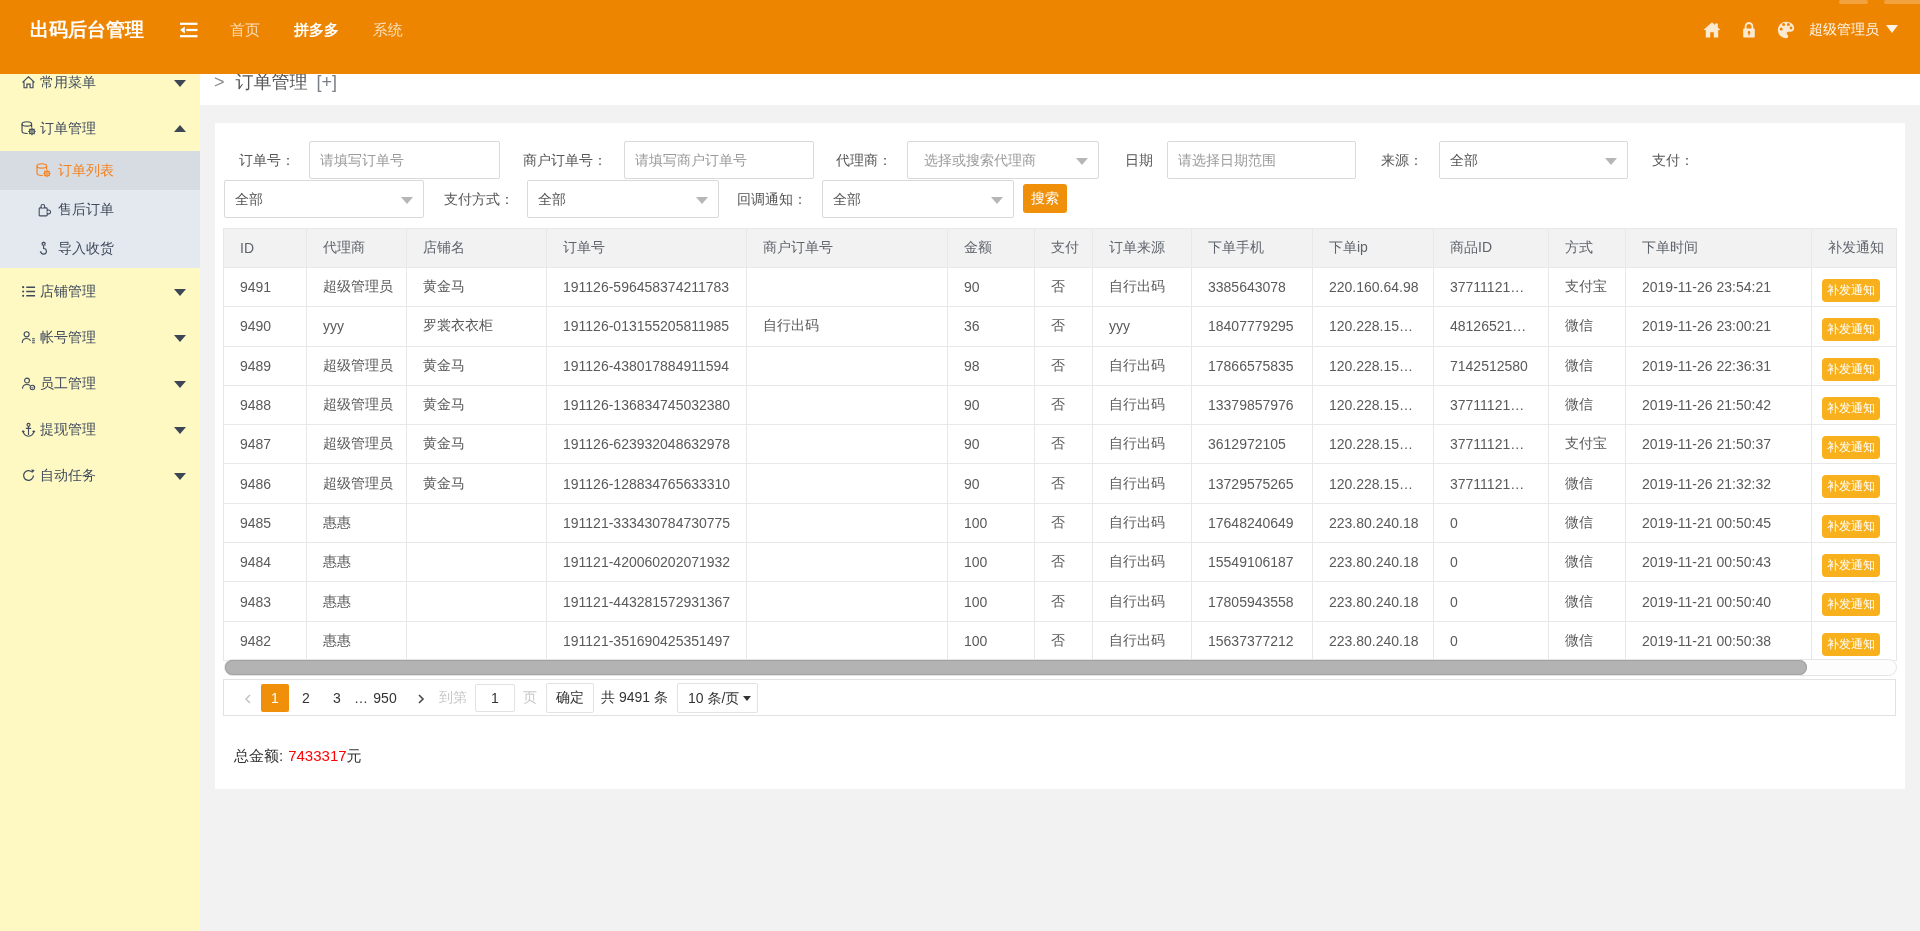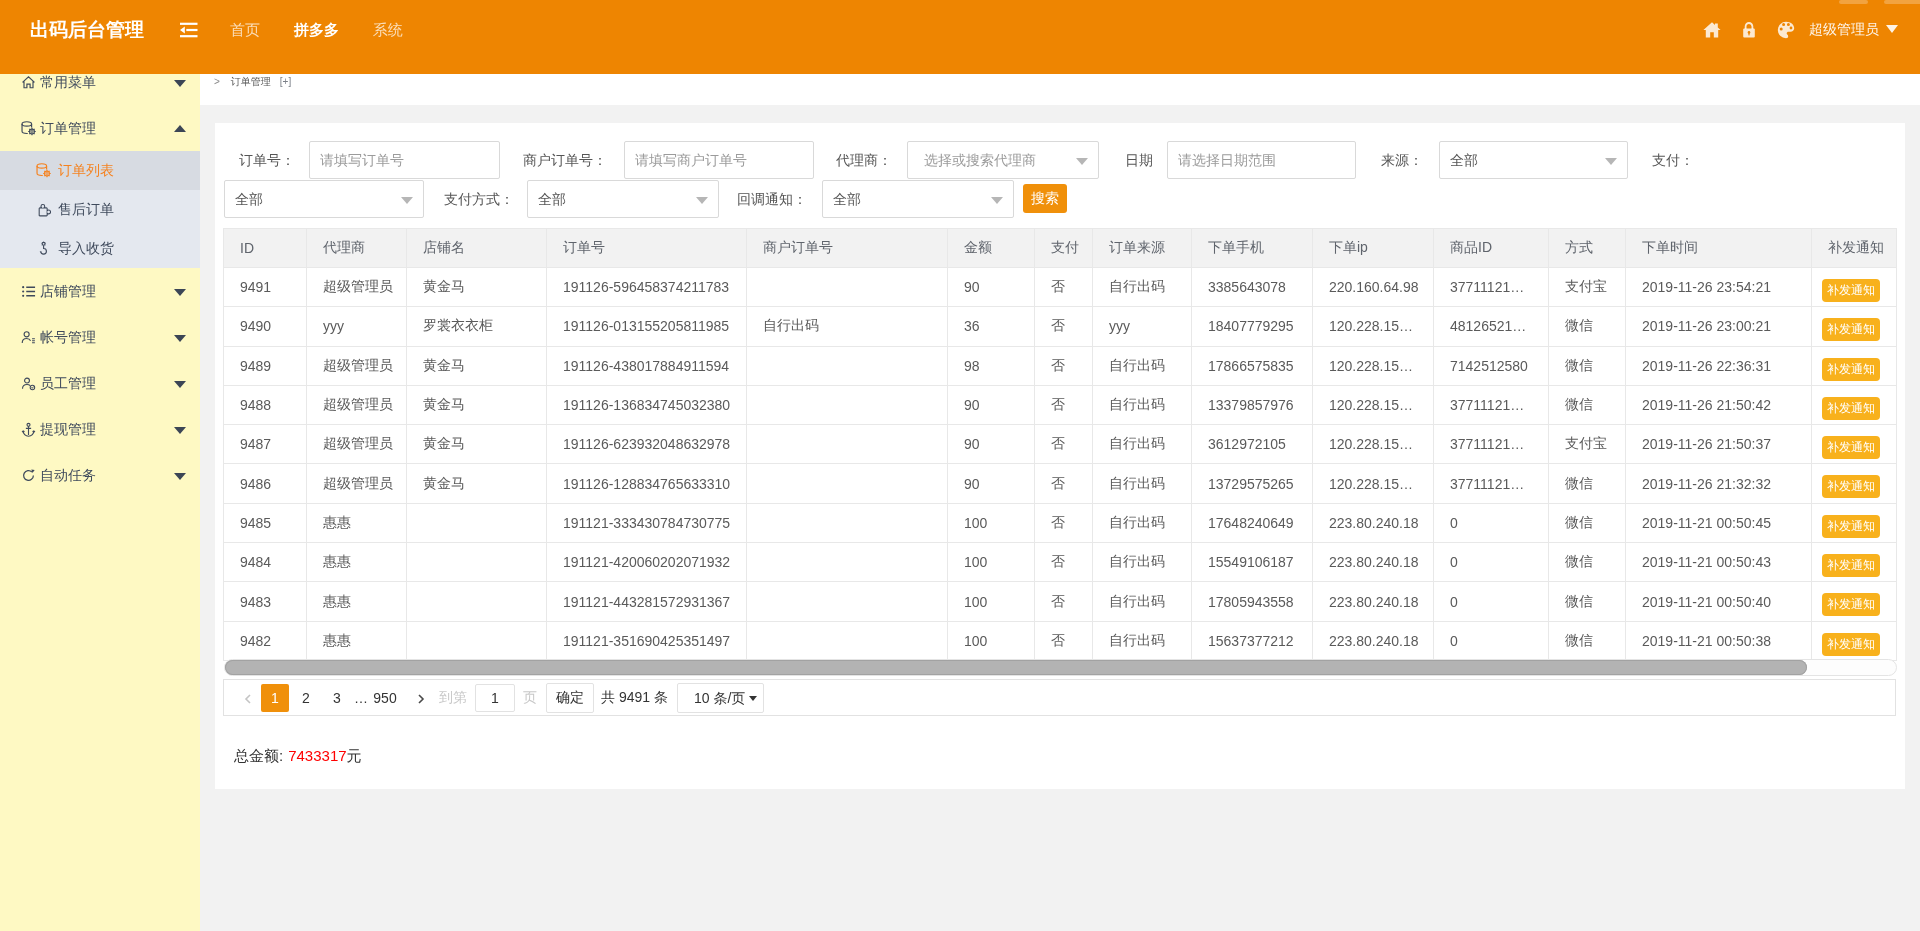--- a/index.html
+++ b/index.html
@@ -30,21 +30,21 @@
 .side-item .caret { position:absolute; right:14px; top:20px; width:0; height:0; border:5px solid transparent; }
 .side-item .caret.down { border-width:6px; border-top:7px solid #3c4655; top:21px; }
 .side-item .caret.up { border-width:6px; border-bottom:7px solid #3c4655; top:14px; }
 .submenu { background:#e4e8ef; }
 .sub-item { position:relative; height:39px; line-height:39px; color:#3f4a5c; font-size:14px; cursor:pointer; }
 .sub-item .sicon { position:absolute; left:36px; top:12px; width:15px; height:15px; }
 .sub-item .slabel { position:absolute; left:58px; top:0; }
 .sub-item.active { background:#d7dbe2; color:#F5821F; }
 
 
-.breadcrumb { position:absolute; left:200px; top:59px; width:1720px; height:46px; background:#fff; line-height:46px; font-size:10px; color:#555; }
+.breadcrumb { position:absolute; left:200px; top:59px; width:1720px; height:46px; background:#fff; line-height:46px; font-size:18px; color:#555; }
 .breadcrumb .sep { color:#8b8b8b; margin-left:14px; margin-right:11px; }
 .breadcrumb .expand { color:#7a7f87; margin-left:9px; }
 
 
 .panel { position:absolute; left:215px; top:123px; width:1690px; height:666px; background:#fff; }
 
 
 .f-label { position:absolute; height:38px; line-height:38px; color:#555; font-size:14px; }
 .f-input { position:absolute; height:38px; border:1px solid #d9d9d9; border-radius:2px; background:#fff; font-size:14px; color:#555; padding:0 10px; font-family:"Liberation Sans",sans-serif; }
 .f-input::placeholder { color:#9b9b9b; opacity:1; }
@@ -74,21 +74,21 @@
 .pg-next { color:#4a4a4a; width:20px; text-align:center; margin-left:12px; cursor:pointer; }
 .pg-num { min-width:28px; height:28px; line-height:28px; text-align:center; margin-left:3px; color:#333; cursor:pointer; }
 .pg-num:first-of-type { margin-left:6px; }
 .pg-num.active { background:#F0900A; color:#fff; border-radius:2px; cursor:default; }
 .pg-dots { width:14px; text-align:center; margin-left:3px; color:#333; }
 .pg-goto-label { color:#c8c8c8; margin-left:8px; }
 .pg-input { width:40px; height:28px; border:1px solid #e2e2e2; border-radius:2px; text-align:center; font-size:14px; color:#333; margin-left:8px; font-family:"Liberation Sans",sans-serif; }
 .pg-page { color:#c8c8c8; margin-left:8px; }
 .pg-confirm { height:30px; padding:0 9px; background:#fff; border:1px solid #e2e2e2; border-radius:2px; font-size:14px; color:#333; margin-left:9px; cursor:pointer; font-family:"Liberation Sans",sans-serif; }
 .pg-total { margin-left:7px; color:#333; }
-.pg-size { position:relative; height:30px; line-height:28px; border:1px solid #e2e2e2; border-radius:2px; padding:0 18px 0 16px; margin-left:9px; color:#333; cursor:pointer; }
+.pg-size { position:relative; height:30px; line-height:28px; border:1px solid #e2e2e2; border-radius:2px; padding:0 18px 0 10px; margin-left:9px; color:#333; cursor:pointer; }
 .pg-size .sel-caret { position:absolute; right:6px; top:12px; width:0; height:0; border:4px solid transparent; border-top:5px solid #333; }
 
 
 .total-line { position:absolute; left:19px; top:623px; height:20px; line-height:20px; font-size:15px; color:#333; }
 .total-line .red { color:#ff0000; }
 .total-line span:first-child { margin-right:5px; }
 </style>
 </head>
 <body>
 

